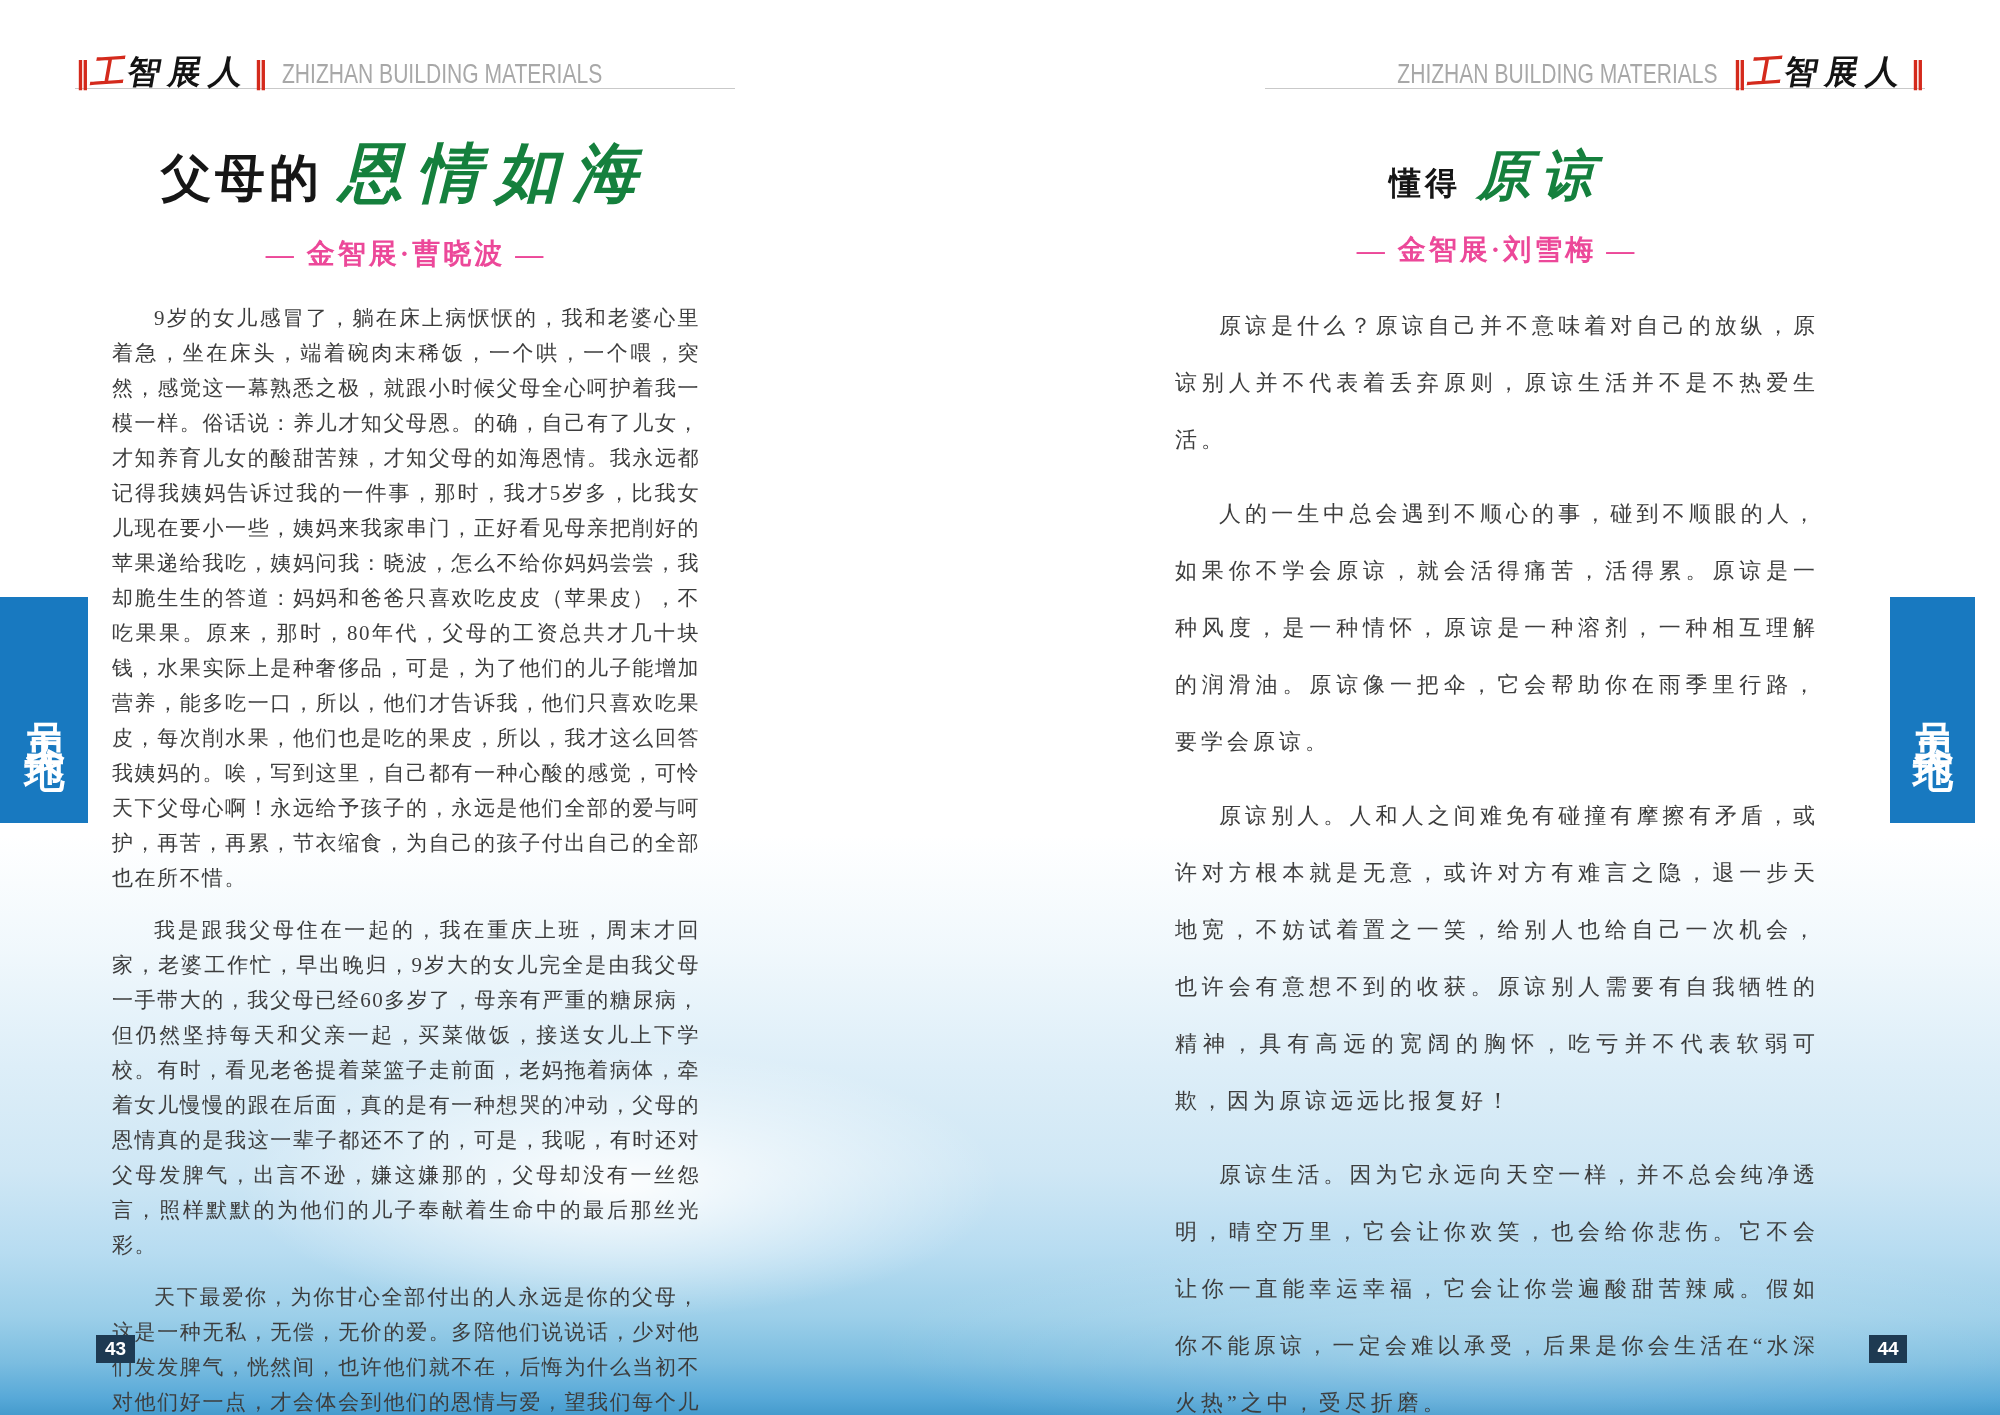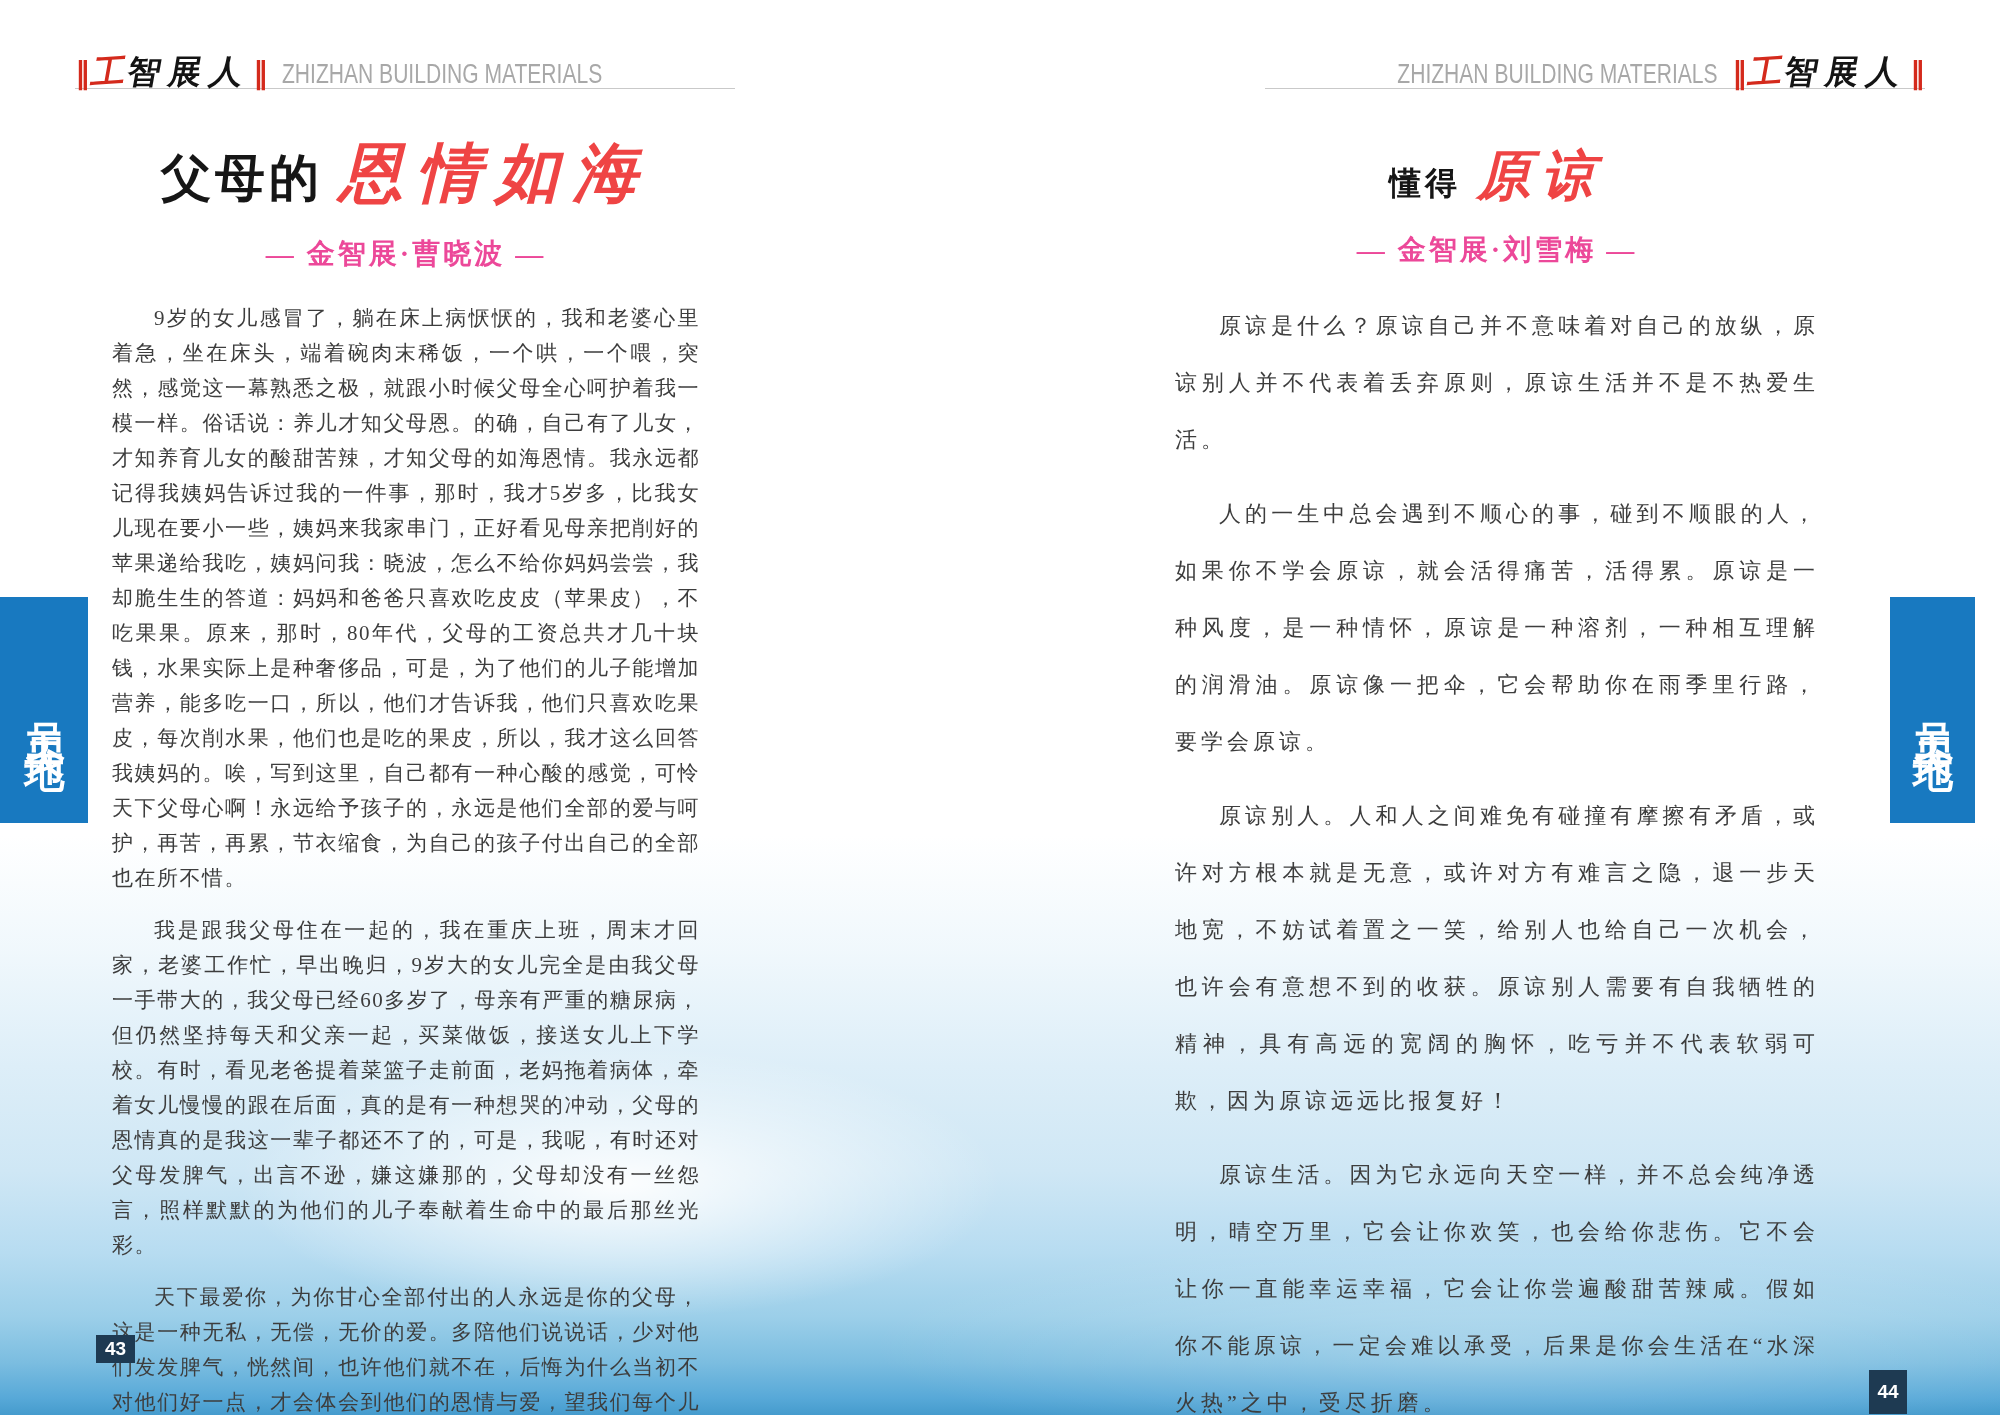--- a/index.html
+++ b/index.html
@@ -55,21 +55,21 @@
   
   .article{position:absolute;z-index:3;}
   .article.left{left:95px;top:130px;width:622px;}
   .article.right{left:1158px;top:140px;width:678px;}
   .title{display:flex;justify-content:center;align-items:baseline;gap:16px;white-space:nowrap;}
   .title .t-black{
     font-family:"Liberation Sans","DejaVu Sans",sans-serif;
     font-weight:bold;color:#161616;letter-spacing:4px;
   }
   .title .t-red{
-    color:#ef4444;font-weight:bold;font-style:italic;
+    color:#15803d;font-weight:bold;font-style:italic;
     font-family:"Liberation Serif","DejaVu Serif",serif;
   }
   .article.left .t-black{font-size:50px;}
   .article.left .t-red{font-size:64px;letter-spacing:14px;}
   .article.right .t-black{font-size:32px;margin-top:16px;}
   .article.right .t-red{font-size:54px;letter-spacing:10px;}
   .author{
     text-align:center;font-weight:bold;color:#ec4899;font-size:28px;
     margin-top:18px;letter-spacing:3px;
     font-family:"Liberation Serif",serif;
@@ -91,21 +91,21 @@
     font-family:"Liberation Serif","DejaVu Serif",serif;line-height:1;
   }
   
   .page-badge{
     position:absolute;z-index:5;background:#1e3a52;color:#fff;
     font-family:"Liberation Sans","DejaVu Sans",sans-serif;
     font-size:19px;font-weight:bold;
     display:flex;align-items:center;justify-content:center;
   }
   .page-badge.left{left:96px;top:1335px;width:39px;height:28px;}
-  .page-badge.right{left:1869px;top:1370px;width:38px;height:44px;}
+  .page-badge.right{left:1869px;top:1335px;width:38px;height:28px;}
 </style>
 </head>
 <body>
 
 <div class="water"></div>
 
 <div class="header left">
   <span class="logo">
     <span class="bar">‖</span>
     <span class="redmark">工</span>

